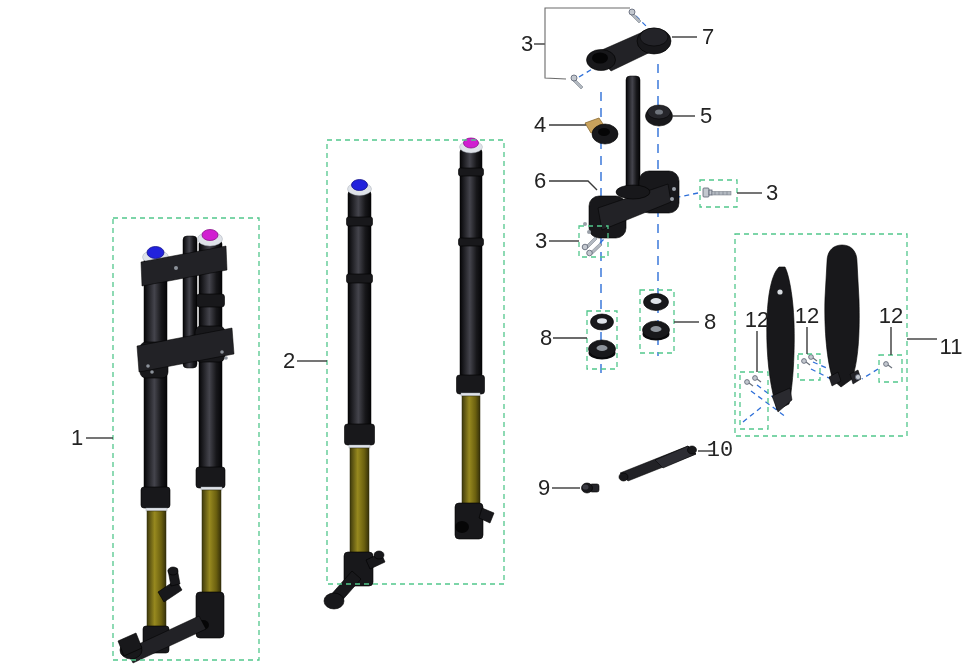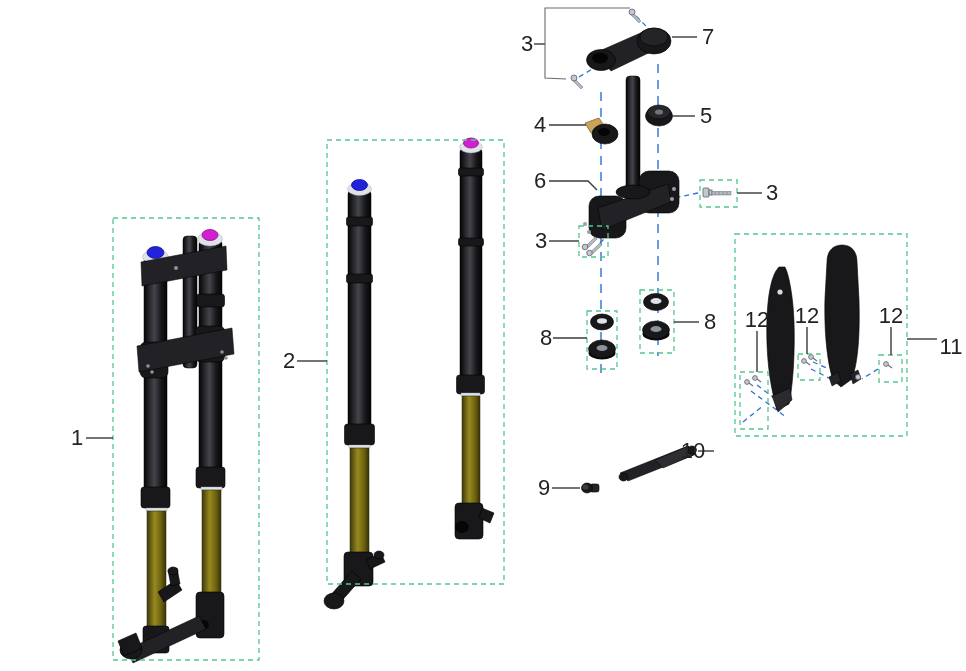--- a/index.html
+++ b/index.html
@@ -271,19 +271,19 @@
 <div class="callout" style="left:527px;top:44px;">3</div>
 <div class="callout" style="left:772px;top:193px;">3</div>
 <div class="callout" style="left:541px;top:241px;">3</div>
 <div class="callout" style="left:540px;top:125px;">4</div>
 <div class="callout" style="left:706px;top:116px;">5</div>
 <div class="callout" style="left:540px;top:181px;">6</div>
 <div class="callout" style="left:708px;top:37px;">7</div>
 <div class="callout" style="left:546px;top:338px;">8</div>
 <div class="callout" style="left:710px;top:322px;">8</div>
 <div class="callout" style="left:544px;top:488px;">9</div>
-<div class="callout" style="left:693px;top:451px;">10</div>
+<div class="callout" style="left:720px;top:451px;font-family:Liberation Mono, monospace;">10</div>
 <div class="callout" style="left:951px;top:339px;margin-top:8px;">11</div>
 <div class="callout" style="left:757px;top:320px;">12</div>
 <div class="callout" style="left:807px;top:316px;">12</div>
 <div class="callout" style="left:891px;top:316px;">12</div>
 
 </div>
 
 </body></html>

